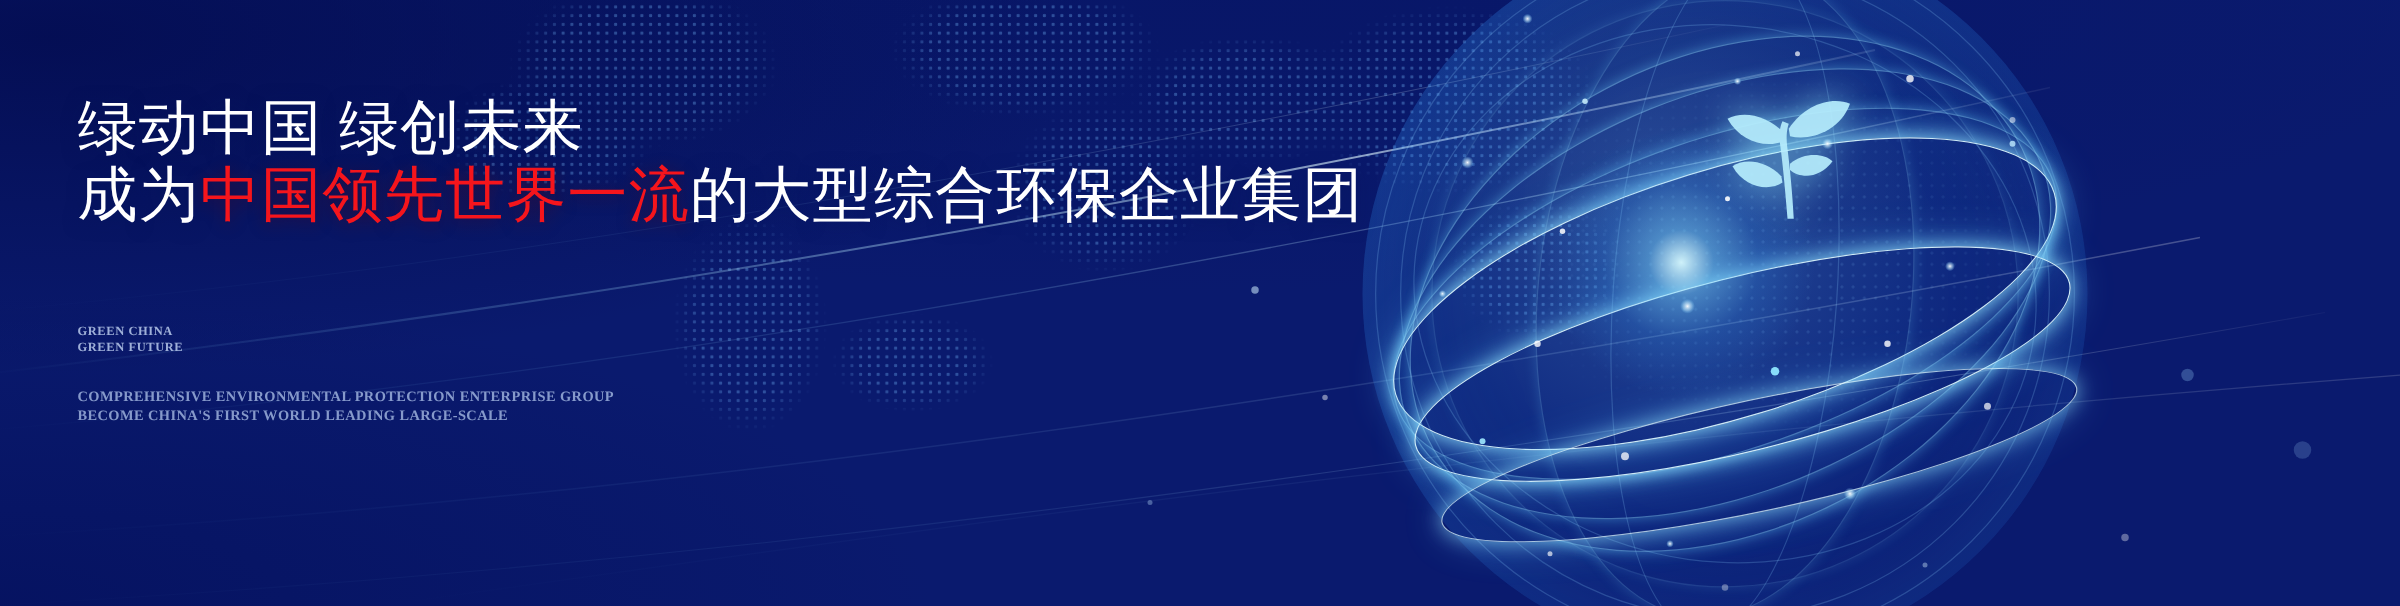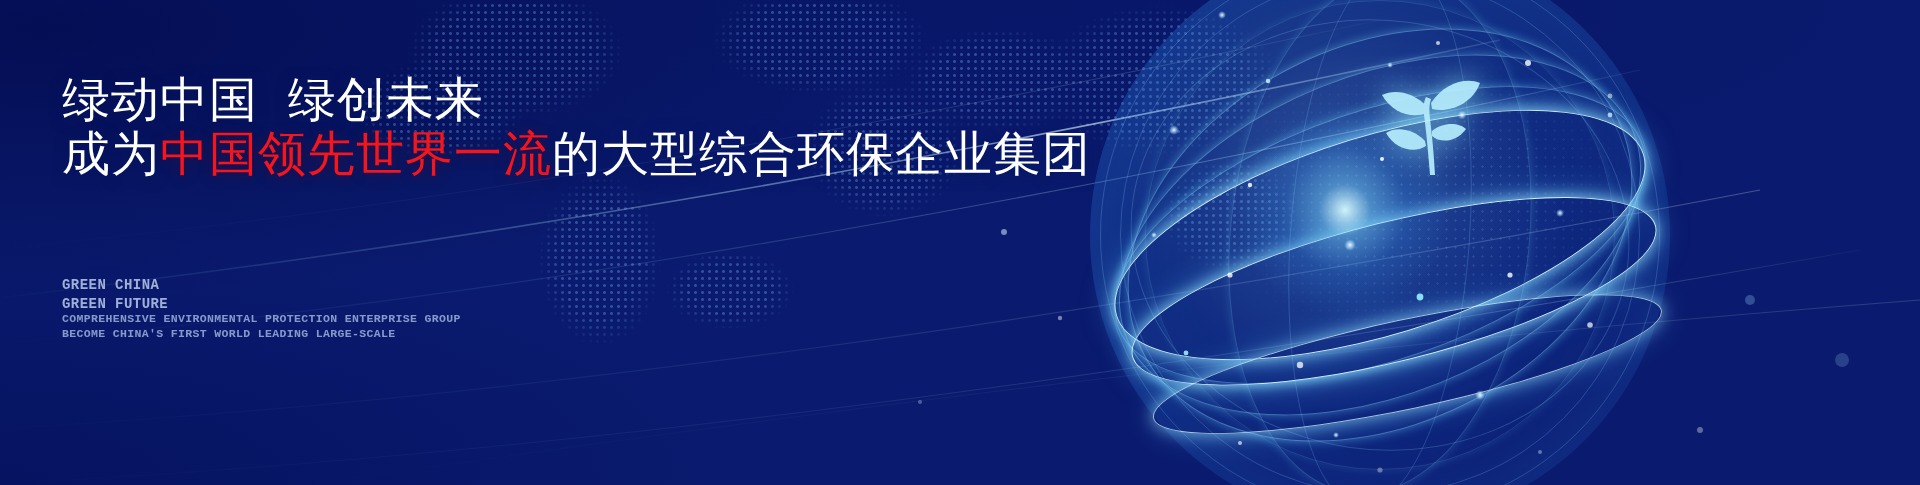--- a/index.html
+++ b/index.html
@@ -2,21 +2,21 @@
 <html><head>
 <meta charset="utf-8">
 <style>
   html,body{margin:0;padding:0;background:#0a1a6e;}
   *{box-sizing:border-box;}
 
   .banner{
     position:relative;
     width:1920px;height:485px;
     overflow:hidden;
-    font-family:Liberation Mono, monospace;
+    font-family:Liberation Serif, serif;
     background:
       radial-gradient(115% 150% at 88% 46%, rgba(40,130,230,.95) 0%, rgba(20,80,200,.55) 32%, rgba(10,40,150,.18) 58%, rgba(0,0,0,0) 76%),
       linear-gradient(118deg, #071a84 0%, #0a23921 0.1%, #0a2392 22%, #0d2ea6 45%, #1147bd 68%, #1b62d6 88%, #1f6fdd 100%);
   }
 
   
   .vignette{
     position:absolute;inset:0;
     background:
       radial-gradient(70% 90% at 2% 6%, rgba(3,12,80,.85) 0%, rgba(3,12,80,0) 62%),
@@ -119,22 +119,22 @@
     position:absolute;left:0;top:132px;
     font-size:48px;line-height:1.05;
     color:#ffffff;letter-spacing:1px;font-weight:400;
     text-shadow:0 2px 14px rgba(0,20,90,.55);
     white-space:nowrap;
     text-align:right;
   }
   .hl-red{color:#f5151c;text-shadow:0 2px 14px rgba(90,0,0,.45);}
 
   .en-motto{
-    position:absolute;left:0;top:276px;
-    font-size:14px;font-weight:bold;line-height:1.34;
+    position:absolute;left:0;top:259px;
+    font-size:10px;font-weight:bold;line-height:1.34;
     letter-spacing:.45px;
     color:rgba(196,214,244,.80);
     text-transform:uppercase;
   }
   .en-sub{
     position:absolute;left:0;top:311px;
     font-size:11.5px;font-weight:bold;line-height:1.34;
     letter-spacing:.35px;
     color:rgba(183,204,240,.72);
     text-transform:uppercase;

